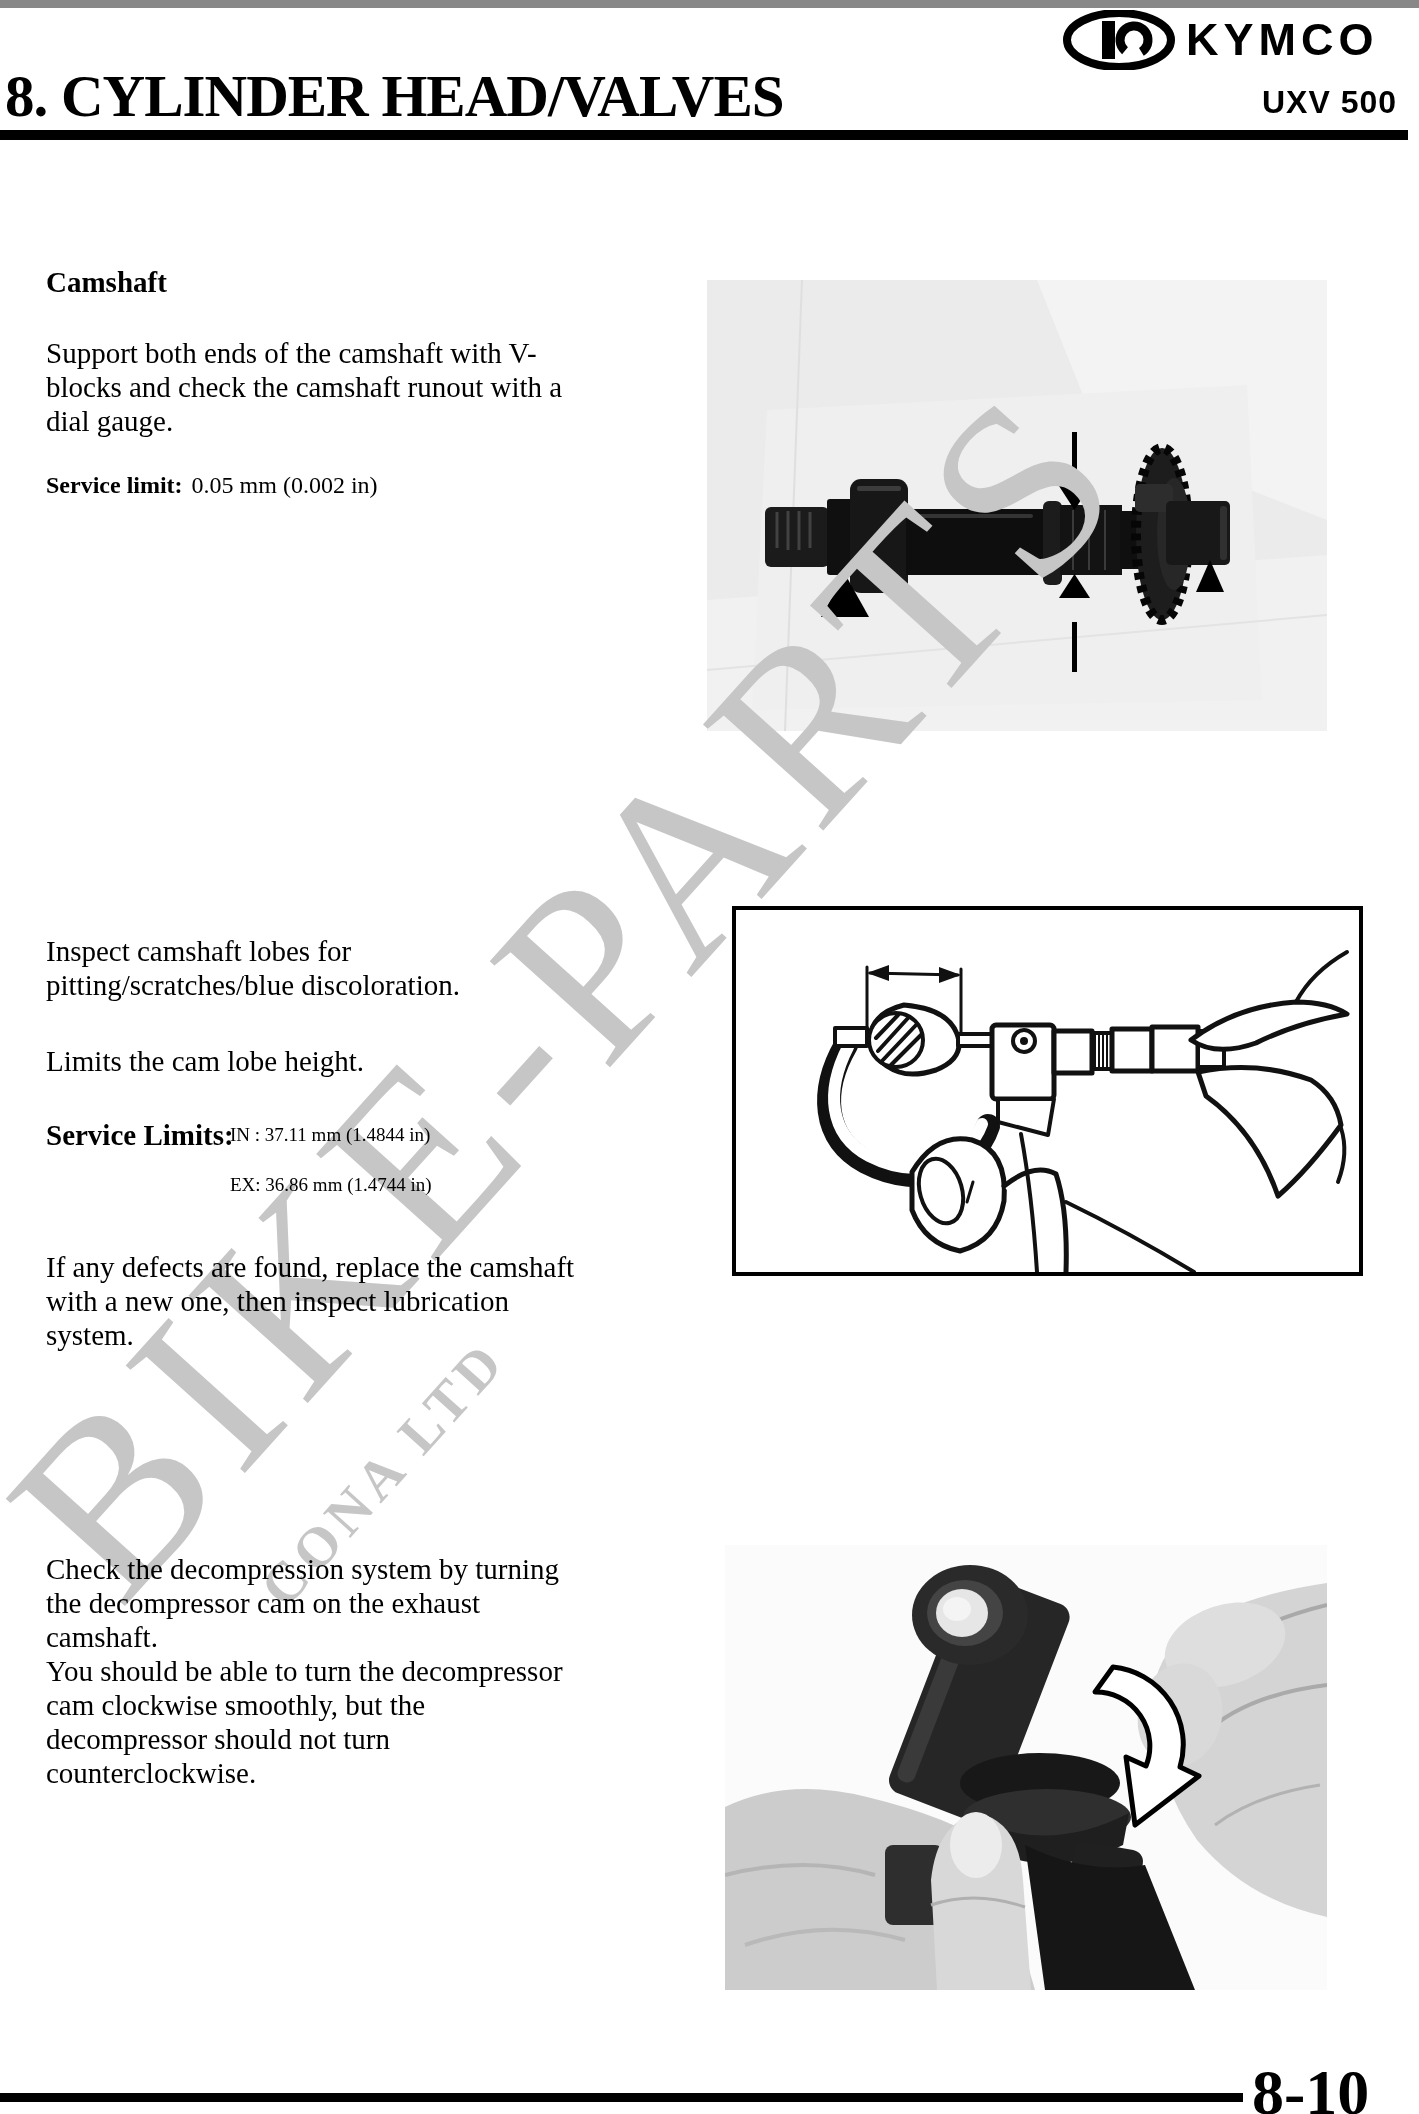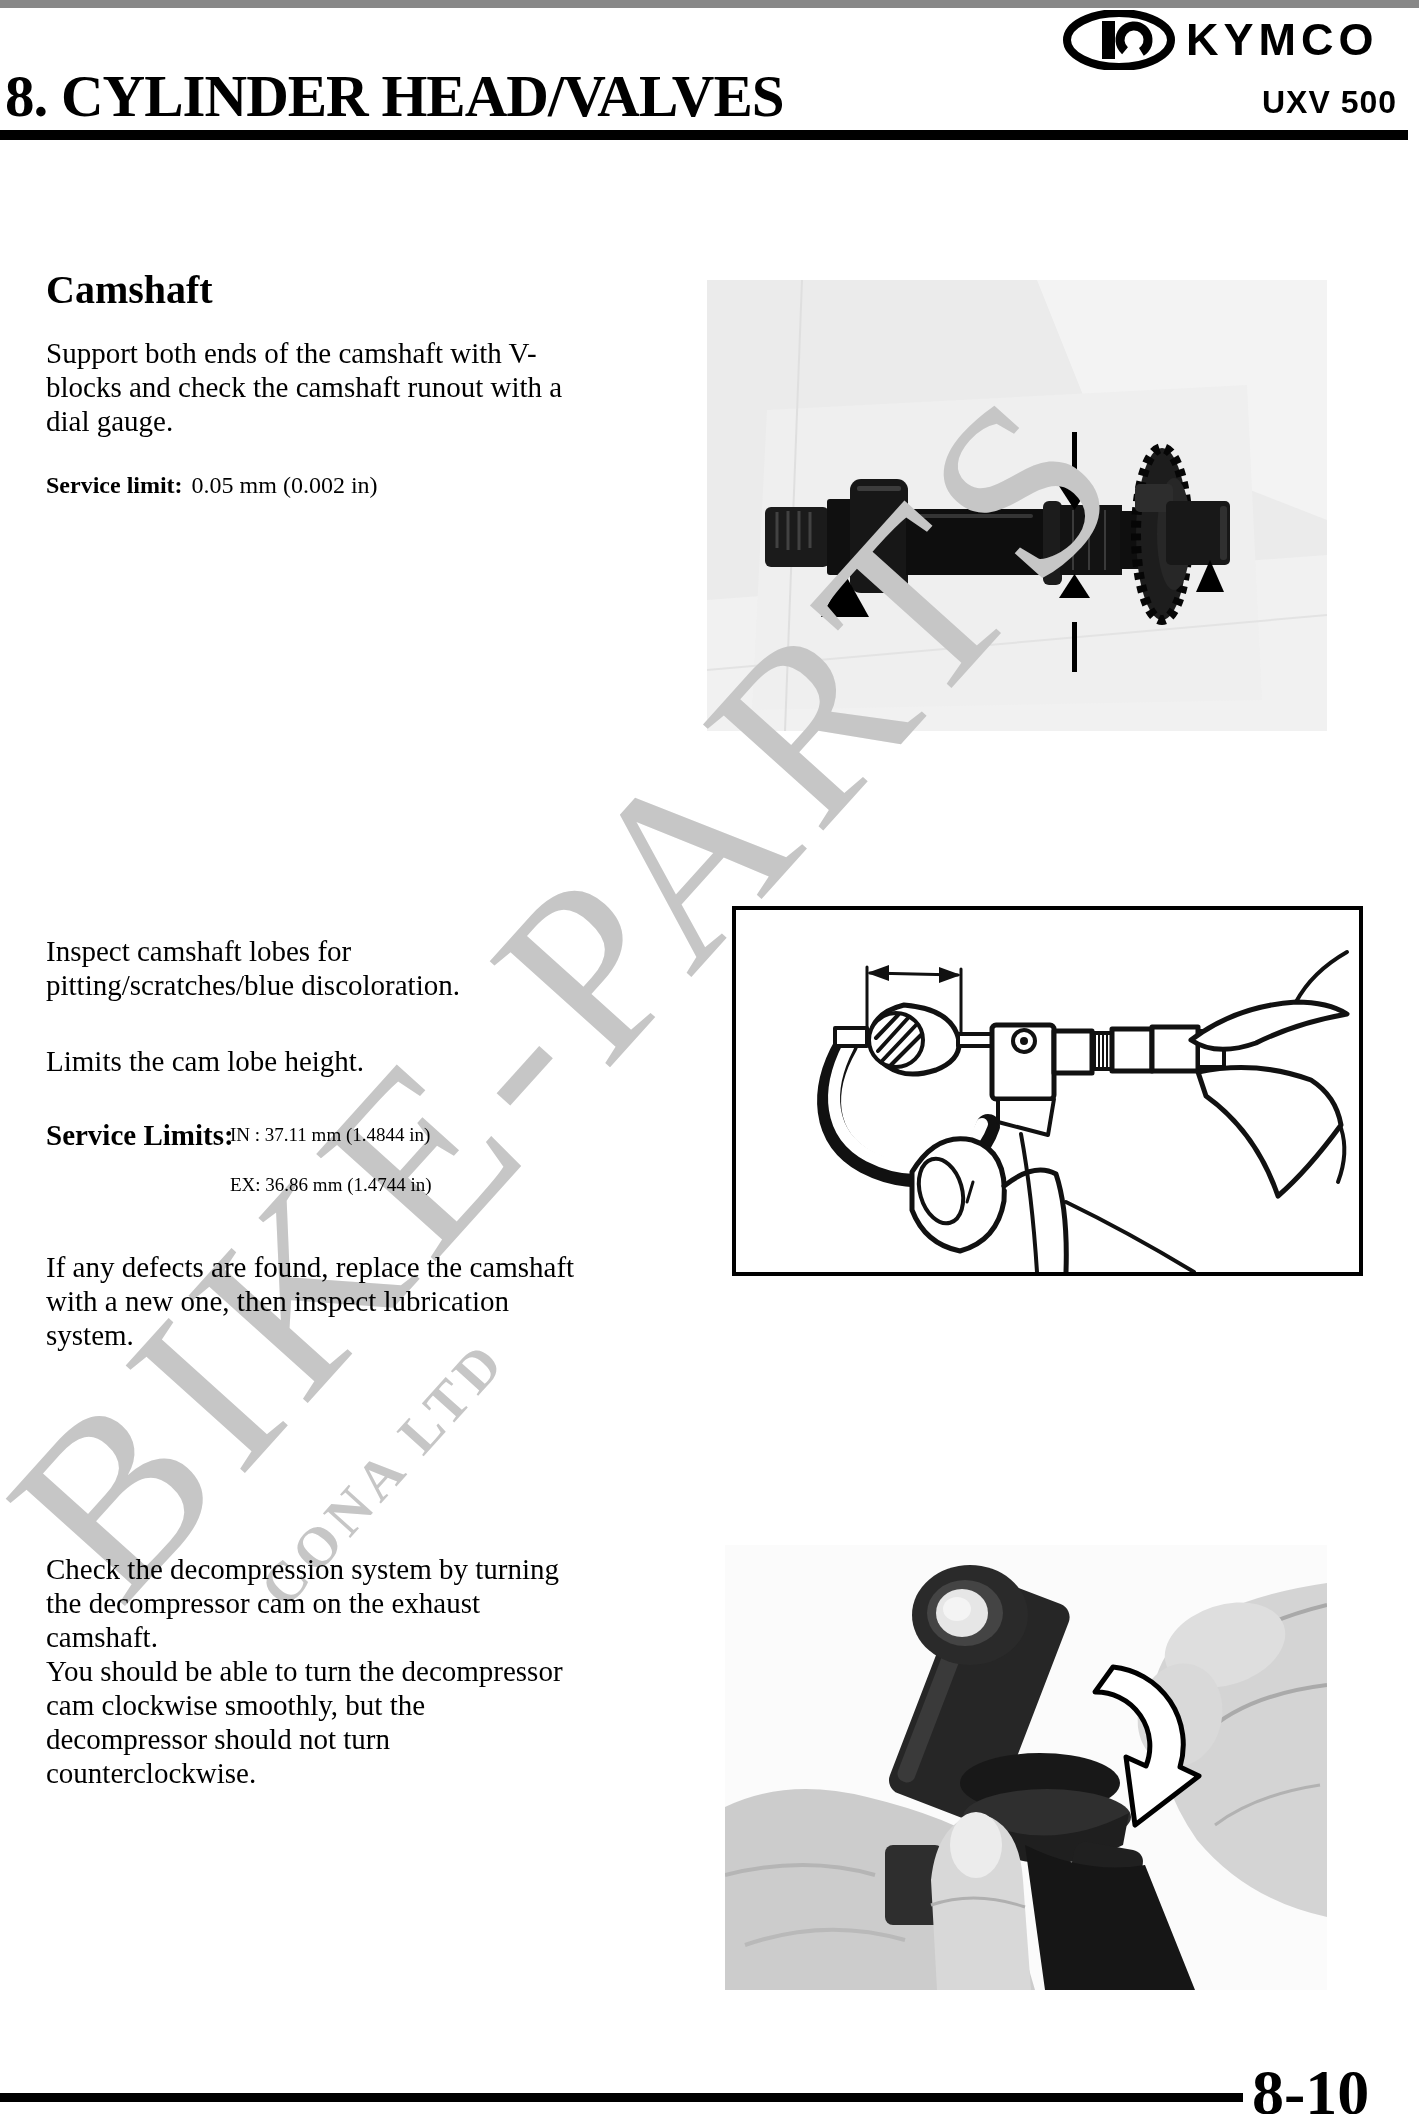--- a/index.html
+++ b/index.html
@@ -9,21 +9,21 @@
   }
   .abs{position:absolute;}
   
   .chapter-title{left:5px;top:54px;font-size:59px;font-weight:700;letter-spacing:-1px;white-space:nowrap;z-index:6;}
   .brand-logo{left:1062px;top:2px;z-index:6;}
   .brand-text{left:1186px;top:6px;font-family:"Liberation Sans",sans-serif;font-size:45px;font-weight:800;letter-spacing:5px;z-index:6;}
   .model-label{left:1262px;top:76px;font-family:"Liberation Sans",sans-serif;font-size:32px;font-weight:700;letter-spacing:1px;z-index:6;}
   .header-rule{left:0;top:122px;width:1408px;height:10px;background:#000;z-index:6;}
   
   .bodytext{font-size:29px;line-height:34px;white-space:pre-line;width:672px;z-index:7;}
-  .section-heading{left:46px;top:258px;font-size:40px;font-weight:700;z-index:7;}
+  .section-heading{left:46px;top:258px;font-size:29px;font-weight:700;z-index:7;}
   .intro-para{left:46px;top:328px;}
   .service-limit-line{left:46px;top:460px;font-size:24px;line-height:34px;z-index:7;white-space:nowrap;text-align:center;}
   .service-limit-line .lbl{font-weight:700;}
   .service-limit-line .val{margin-left:9px;}
   .inspect-para{left:46px;top:926px;}
   .measure-para{left:46px;top:1036px;}
   .limits-label{left:46px;top:1102px;font-size:29px;line-height:50px;font-weight:700;z-index:7;white-space:nowrap;}
   .limits-values{left:230px;top:1102px;font-size:19px;line-height:50px;white-space:pre-line;z-index:7;}
   .defects-para{left:46px;top:1242px;}
   .decomp-para{left:46px;top:1544px;}

